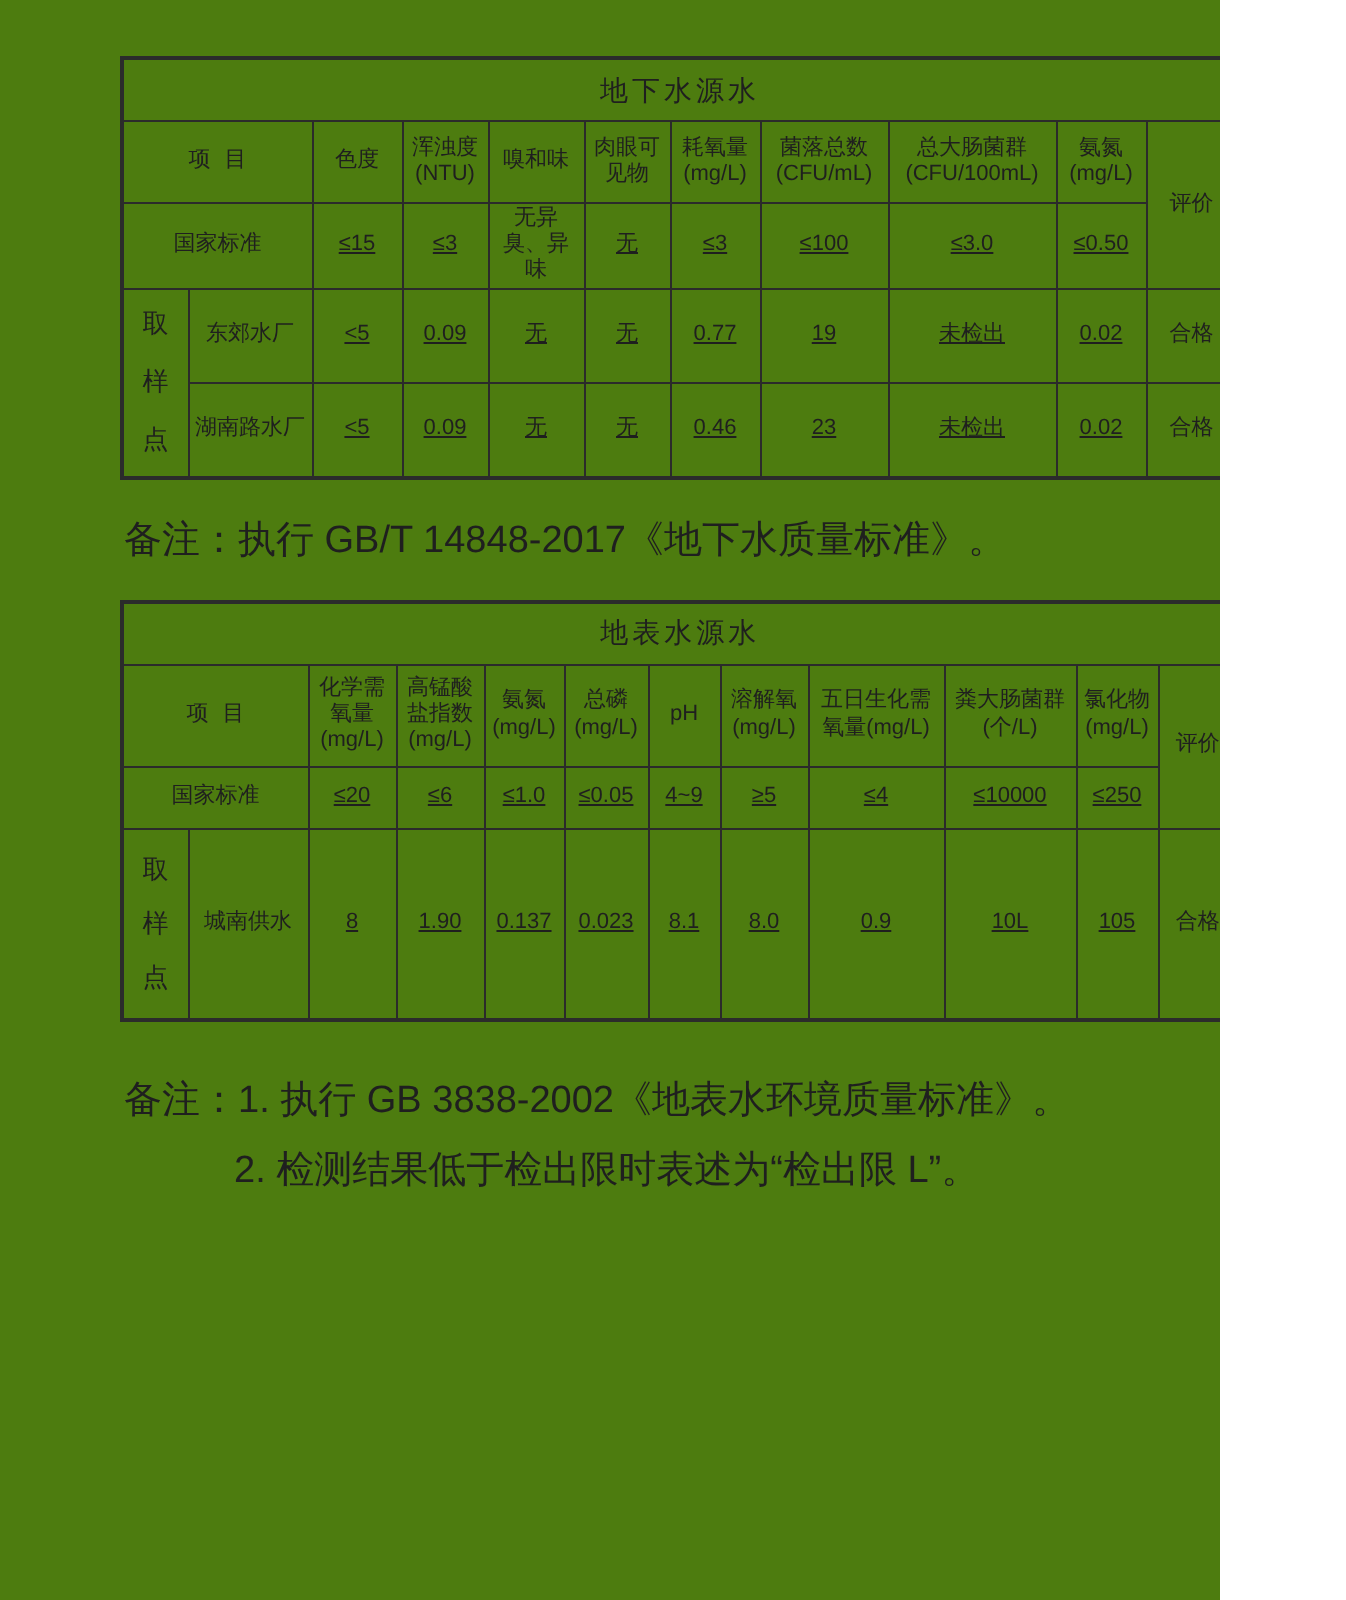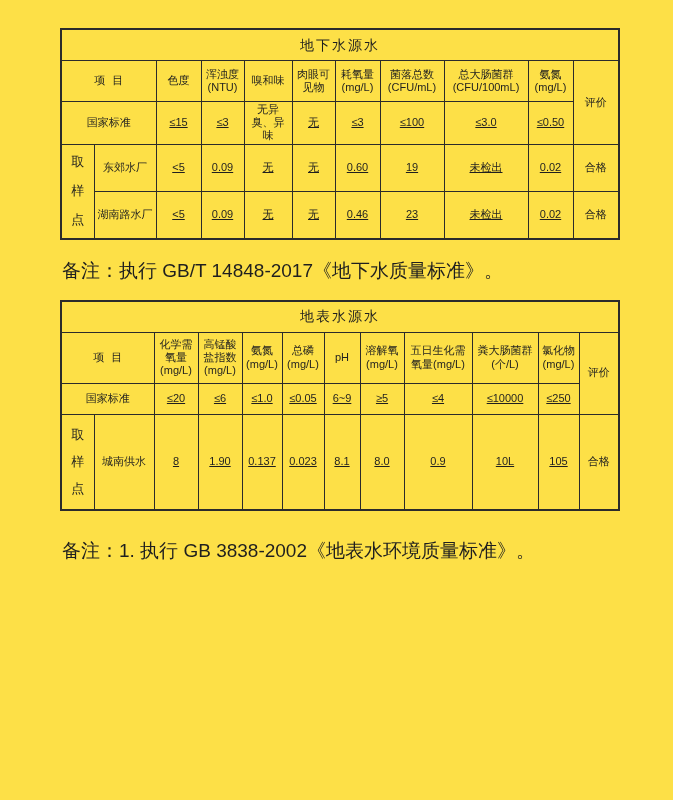--- a/index.html
+++ b/index.html
@@ -4,23 +4,23 @@
 <style>
   html, body {
     margin: 0;
     padding: 0;
     background: #ffffff;
     font-family: "Liberation Sans", sans-serif;
     color: #1f1f1f;
   }
   .page {
     position: relative;
-    width: 673px;
+    width: 610px;
     height: 800px;
-    background: #fde047;
+    background: #4d7c0f;
     overflow: hidden;
   }
   table.tbl {
     border-collapse: collapse;
     table-layout: fixed;
     border: 2px solid #2b2b2b;
   }
   table.tbl td {
     border: 1px solid #2b2b2b;
     text-align: center;
@@ -134,21 +134,21 @@
           <span>取</span>
           <span>样</span>
           <span>点</span>
         </div>
       </td>
       <td class="site">东郊水厂</td>
       <td class="val">&lt;5</td>
       <td class="val">0.09</td>
       <td class="val">无</td>
       <td class="val">无</td>
-      <td class="val">0.60</td>
+      <td class="val">0.77</td>
       <td class="val">19</td>
       <td class="val">未检出</td>
       <td class="val">0.02</td>
       <td class="eval">合格</td>
     </tr>
     <tr class="r-data">
       <td class="site">湖南路水厂</td>
       <td class="val">&lt;5</td>
       <td class="val">0.09</td>
       <td class="val">无</td>
@@ -195,21 +195,21 @@
       <td><span>粪大肠菌群</span><span class="unit">(个/L)</span></td>
       <td><span>氯化物</span><span class="unit">(mg/L)</span></td>
       <td rowspan="2" class="lbl">评价</td>
     </tr>
     <tr class="r-std">
       <td colspan="2" class="lbl">国家标准</td>
       <td class="val">≤20</td>
       <td class="val">≤6</td>
       <td class="val">≤1.0</td>
       <td class="val">≤0.05</td>
-      <td class="val">6~9</td>
+      <td class="val">4~9</td>
       <td class="val">≥5</td>
       <td class="val">≤4</td>
       <td class="val">≤10000</td>
       <td class="val">≤250</td>
     </tr>
     <tr class="r-data">
       <td class="vert">
         <div class="vstack">
           <span>取</span>
           <span>样</span>
@@ -225,14 +225,15 @@
       <td class="val">8.0</td>
       <td class="val">0.9</td>
       <td class="val">10L</td>
       <td class="val">105</td>
       <td class="eval">合格</td>
     </tr>
   </tbody>
     </table>
 
   <p class="note notes2">备注：1. 执行 GB 3838-2002《地表水环境质量标准》。</p>
+  <p class="note note-line2">2. 检测结果低于检出限时表述为“检出限 L”。</p>
 
 </div>
 
 </body></html>

